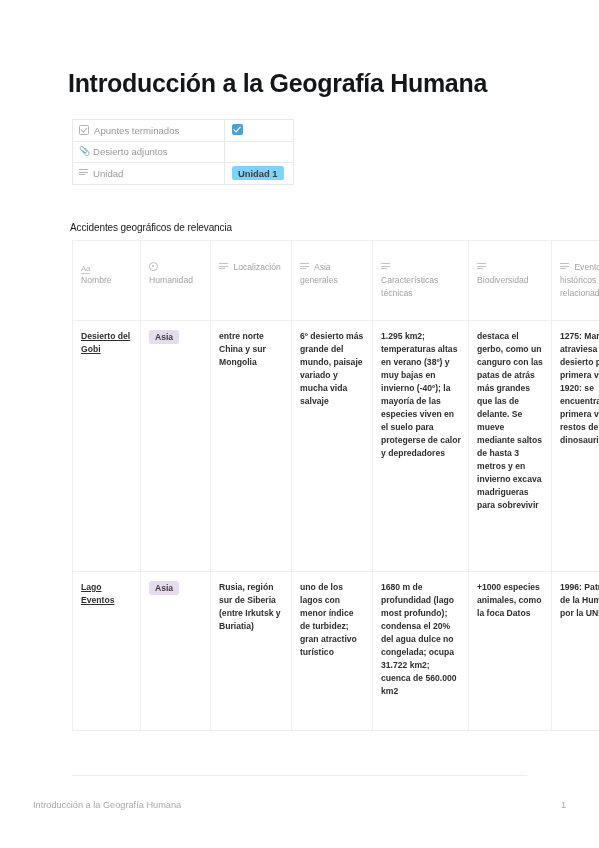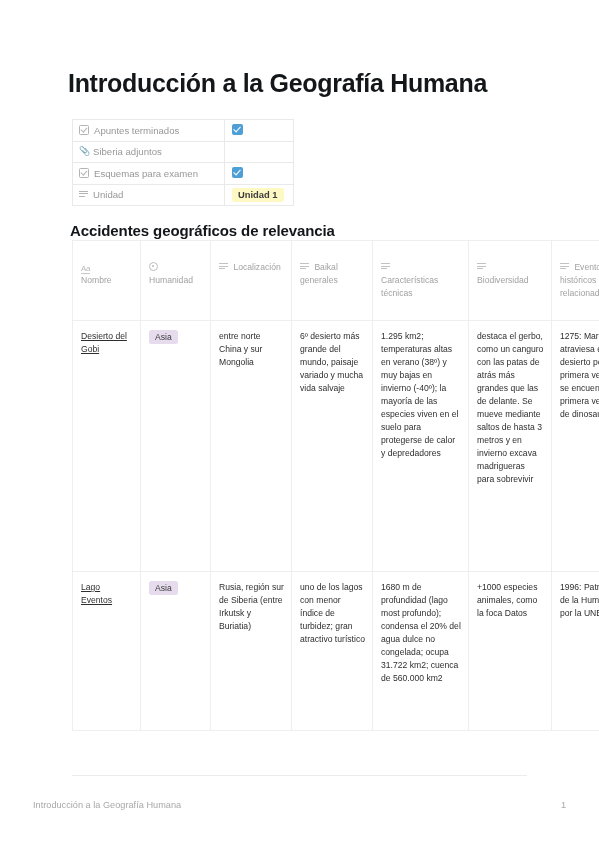--- a/index.html
+++ b/index.html
@@ -114,57 +114,57 @@
     position: absolute;
     left: 3.4px; top: 1.4px;
     width: 3px; height: 6px;
     border: solid #ffffff;
     border-width: 0 1.6px 1.6px 0;
     transform: rotate(42deg);
   }
 
   .tag-gray {
     display: inline-block;
-    background: #fef9c3;
+    background: #7dd3fc;
     color: #3c3c3c;
     font-size: 9.4px;
     font-weight: bold;
     padding: 2.5px 6px;
     border-radius: 2.5px;
     line-height: 1;
   }
 
   
   .section-heading {
     position: absolute;
     left: 70px;
     top: 222px;
-    font-size: 15px;
-    font-weight: bold;
+    font-size: 10px;
+    font-weight: normal;
     color: #14171a;
     letter-spacing: -0.1px;
   }
 
   
   .data-table {
     position: absolute;
     left: 72px;
     top: 240px;
     width: 455px;
     border-collapse: collapse;
     table-layout: fixed;
   }
   .data-table th, .data-table td {
     border: 1px solid #eeeeee;
     vertical-align: top;
     padding: 9px 7px 9px 8px;
     font-size: 8.6px;
     line-height: 13px;
     color: #2e2e2e;
-    font-weight: normal;
+    font-weight: bold;
     text-align: left;
     word-wrap: break-word;
   }
   .data-table th {
     color: #a2a2a2;
     font-weight: normal;
     padding-top: 20px;
     height: 50px;
   }
   .th-inner {
@@ -279,35 +279,24 @@
           </span>
         </td>
         <td class="prop-val">
           <span class="checkbox-on"></span>
         </td>
       </tr>
       <tr>
         <td class="prop-name">
           <span class="prop-row-inner">
             <span class="ico ico-clip">📎</span>
-            <span class="prop-label">Siberia adjuntos</span>
+            <span class="prop-label">Desierto adjuntos</span>
           </span>
         </td>
         <td class="prop-val"></td>
-      </tr>
-      <tr>
-        <td class="prop-name">
-          <span class="prop-row-inner">
-            <span class="ico ico-checkbox"></span>
-            <span class="prop-label">Esquemas para examen</span>
-          </span>
-        </td>
-        <td class="prop-val">
-          <span class="checkbox-on"></span>
-        </td>
       </tr>
       <tr>
         <td class="prop-name">
           <span class="prop-row-inner">
             <span class="ico ico-lines">
                 <i></i>
                 <i></i>
                 <i></i>
               </span>
             <span class="prop-label">Unidad</span>
@@ -336,21 +325,21 @@
             <span class="th-ico circle"></span>
           </span>
           <span class="th-label">Humanidad</span>
         </th>
         <th class="col-local">
           <span class="th-ico lines"><i></i><i></i><i></i></span>
           <span class="th-label">Localización</span>
         </th>
         <th class="col-datos">
           <span class="th-ico lines"><i></i><i></i><i></i></span>
-          <span class="th-label">Baikal generales</span>
+          <span class="th-label">Asia generales</span>
         </th>
         <th class="col-tec">
           <span class="th-inner">
             <span class="th-ico lines"><i></i><i></i><i></i></span>
           </span>
           <span class="th-label">Características técnicas</span>
         </th>
         <th class="col-bio">
           <span class="th-inner">
             <span class="th-ico lines"><i></i><i></i><i></i></span>

